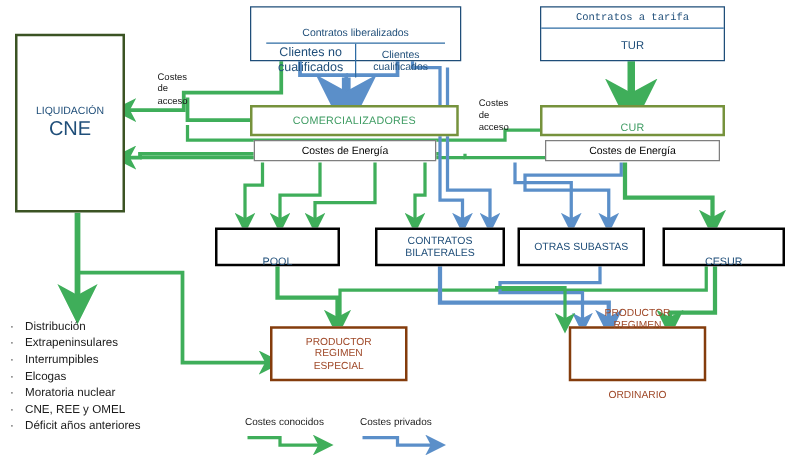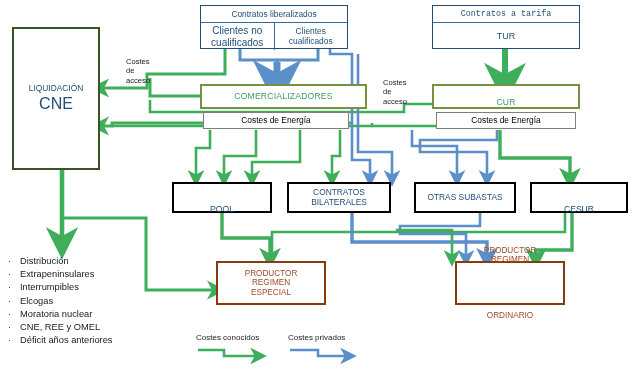--- a/index.html
+++ b/index.html
@@ -95,21 +95,21 @@
       <path d="M572,213 L572,250 L536,250 L536,258" stroke="#3fae5a" stroke-width="3.4" marker-end="url(#gArrowBig)"></path>
 
       <path d="M396,230 L396,230 L452,230 L452,258" stroke="#3fae5a" stroke-width="2.6" marker-end="url(#gArrowBig)"></path>
 
       <path d="M62,170 L62,242" stroke="#3fae5a" stroke-width="4.6" marker-end="url(#gArrow)"></path>
       <path d="M62,218 L146,218 L146,290 L216,290" stroke="#3fae5a" stroke-width="3" marker-end="url(#gArrowBig)"></path>
 
     </g>
   </svg>
 
-  <div class="box bluebox" style="left:200px;top:5px;width:148px;height:44px;padding:0;display:block;">
+  <div class="box bluebox" style="left:200px;top:5px;width:169px;height:44px;padding:12px;display:block;">
     <div class="lbl" style="font-size:8.4px;border-bottom:1px solid #2e6ca4;height:16px;line-height:16px;">Contratos liberalizados</div>
     <div style="display:flex;height:27px;">
       <div class="lbl" style="flex:1;font-size:10px;display:flex;align-items:center;justify-content:center;
                   text-align:center;border-right:1px solid #2e6ca4;">Clientes no cualificados</div>
       <div class="lbl" style="flex:1;font-size:8.4px;display:flex;align-items:center;justify-content:center;
                   text-align:center;">Clientes cualificados</div>
     </div>
   </div>
 
   <div class="box bluebox" style="left:432px;top:5px;width:148px;height:44px;padding:0;display:block;">
@@ -133,21 +133,21 @@
     <span class="lbl" style="font-size:8.6px;letter-spacing:.2px;margin-top:13px;">CUR</span>
   </div>
   <div class="box thinbox" style="left:436px;top:112px;width:140px;height:17px;">
     <span class="lbl" style="font-size:8.4px;">Costes de Energía</span>
   </div>
 
   <div class="box blackbox" style="left:172px;top:182px;width:100px;height:31px;">
     <span class="lbl" style="font-size:8.6px;margin-top:24px;">POOL</span>
   </div>
 
-  <div class="box blackbox" style="left:287px;top:182px;width:104px;height:31px;flex-direction:column;">
+  <div class="box blackbox" style="left:300px;top:182px;width:104px;height:31px;flex-direction:column;">
     <span class="lbl" style="font-size:8.4px;">CONTRATOS</span>
     <span class="lbl" style="font-size:8.4px;">BILATERALES</span>
   </div>
 
   <div class="box blackbox" style="left:414px;top:182px;width:102px;height:31px;">
     <span class="lbl" style="font-size:8.4px;">OTRAS SUBASTAS</span>
   </div>
 
   <div class="box blackbox" style="left:530px;top:182px;width:98px;height:31px;">
     <span class="lbl" style="font-size:8.6px;margin-top:24px;">CESUR</span>

